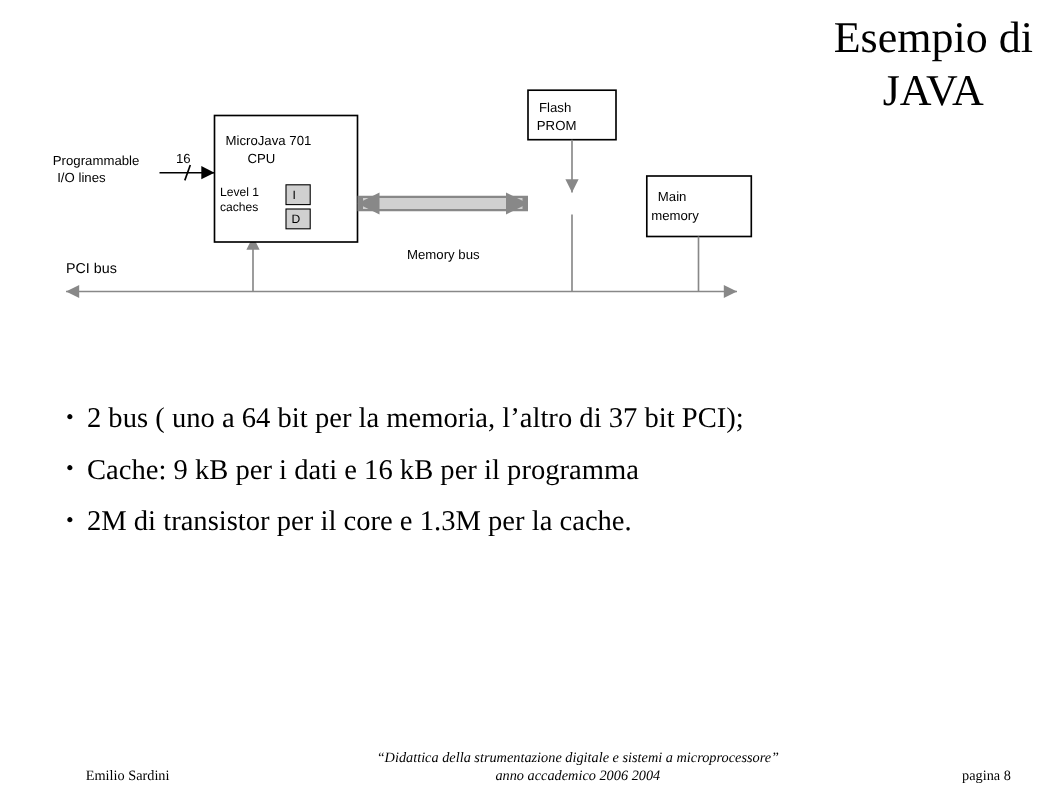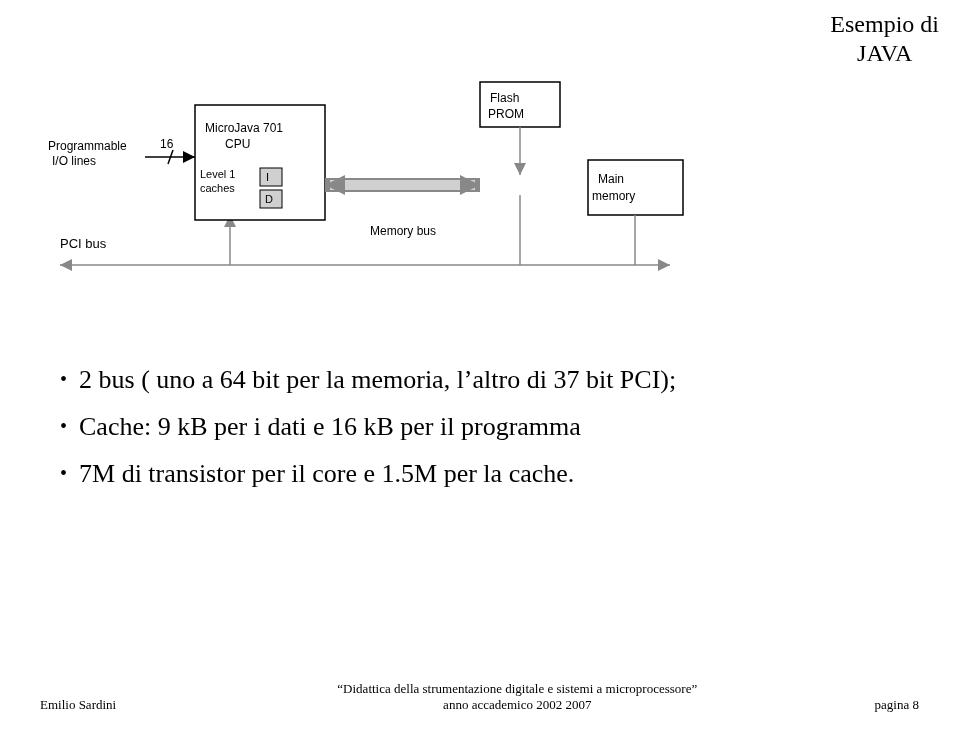--- a/index.html
+++ b/index.html
@@ -11,21 +11,21 @@
       position: relative;
       overflow: hidden;
     }
 
     
     .title-area {
       position: absolute;
       top: 10px;
       right: 20px;
       text-align: center;
-      font-size: 24px;
+      font-size: 40px;
       font-weight: normal;
       color: #000;
       line-height: 1.2;
     }
 
     
     .diagram-container {
       position: absolute;
       top: 20px;
       left: 30px;
@@ -72,29 +72,31 @@
       justify-content: space-between;
       align-items: flex-end;
       padding: 0 40px;
       font-size: 13px;
       color: #000;
     }
 
     .footer-center {
       text-align: center;
       flex: 1;
+      font-style: italic;
     }
 
     .footer-right {
       text-align: right;
     }
 
     .footer-left {
-      text-align: left;
+      text-align: center;
       min-width: 120px;
+      margin-left: 16px;
     }
   </style>
 </head>
 <body>
 
 <div class="title-area">
   <div>Esempio di</div>
   <div>JAVA</div>
 </div>
 
@@ -171,24 +173,24 @@
   <div class="bullet-item">
     <span class="bullet-dot">•</span>
     <span>2 bus ( uno a 64 bit per la memoria, l’altro di 37 bit PCI);</span>
   </div>
   <div class="bullet-item">
     <span class="bullet-dot">•</span>
     <span>Cache: 9 kB per i dati e 16 kB per il programma</span>
   </div>
   <div class="bullet-item">
     <span class="bullet-dot">•</span>
-    <span>7M di transistor per il core e 1.5M per la cache.</span>
+    <span>2M di transistor per il core e 1.3M per la cache.</span>
   </div>
 </div>
 
 <div class="footer">
   <div class="footer-left">Emilio Sardini</div>
   <div class="footer-center">
     <div>“Didattica della strumentazione digitale e sistemi a microprocessore”</div>
-    <div>anno accademico 2002 2007</div>
+    <div>anno accademico 2006 2004</div>
   </div>
   <div class="footer-right">pagina 8</div>
 </div>
 
 </body></html>

